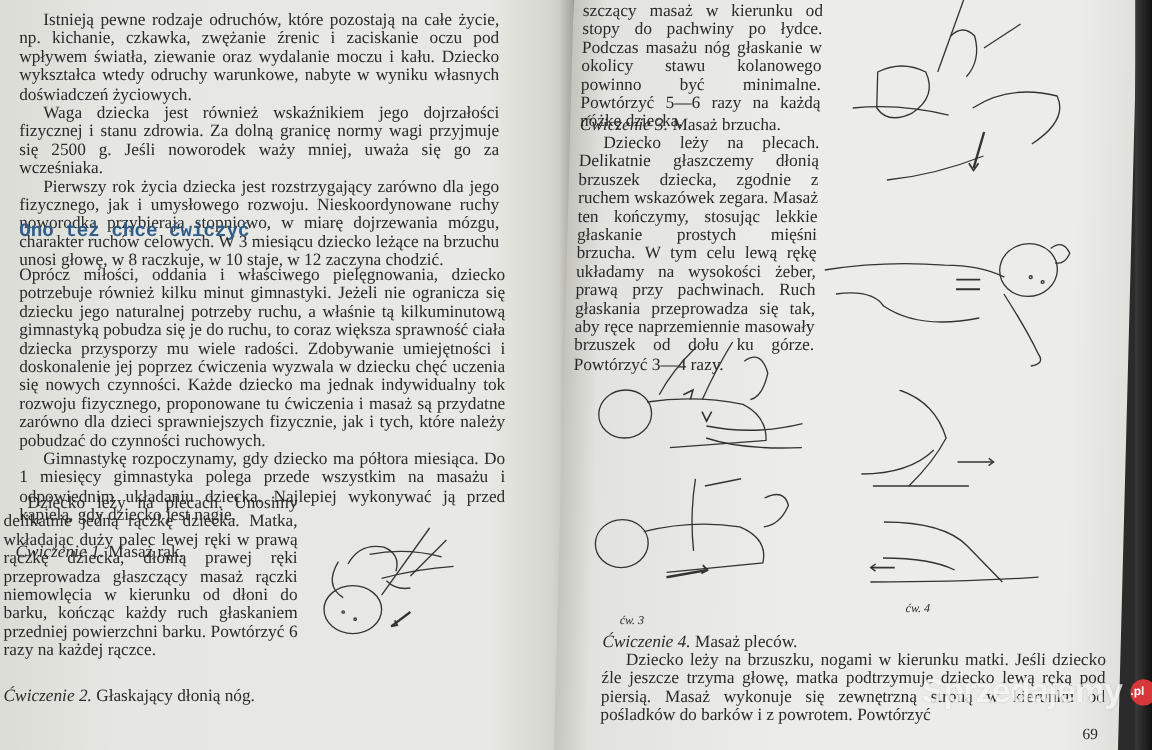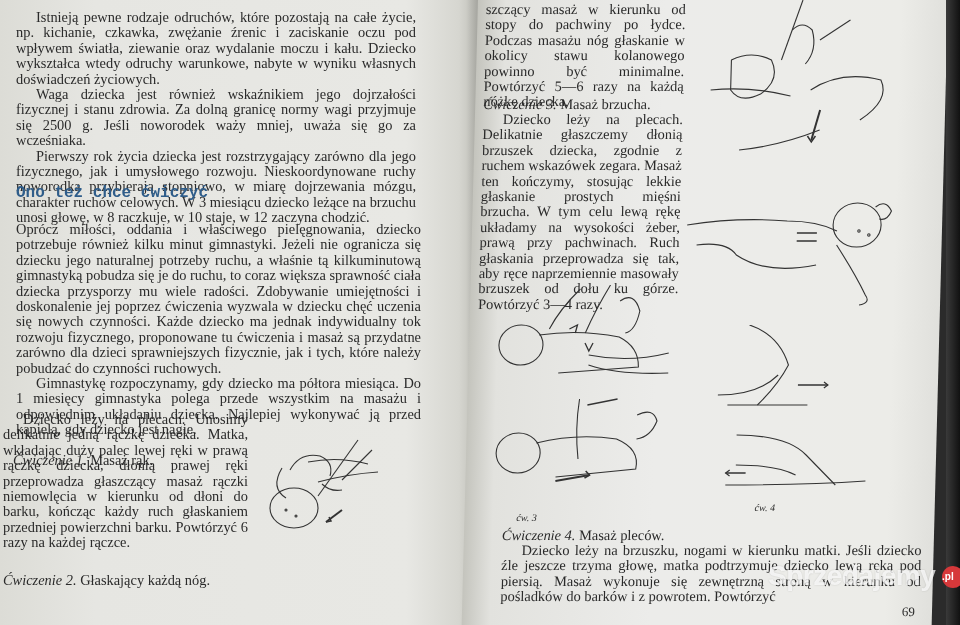--- a/index.html
+++ b/index.html
@@ -98,21 +98,21 @@
       <path d="M60 54 q8 8 20 6"></path>
       <path d="M80 80 l-16 12" stroke-width="2"></path>
       <path d="M64 92 l5 -1 l-2 -4" stroke-width="1.5"></path>
       <circle cx="24" cy="80" r="1"></circle>
       <circle cx="34" cy="86" r="1"></circle>
     </svg>
   </div>
 
   <div class="block ex-title" style="left:3px; top:572px;">
     <span class="it">Ćwiczenie 2.</span>
-    <span>Głaskający każdą nóg.</span>
+    <span>Głaskający dłonią nóg.</span>
   </div>
 </div>
 
 <div class="gutter-shadow"></div>
 
 <div class="page page-right">
   <div class="block text" style="left:8px; top:2px; width:200px;">
     <p>szczący masaż w kierunku od stopy do pachwiny po łydce. Podczas masażu nóg głaskanie w okolicy stawu kolanowego powinno być minimalne. Powtórzyć 5—6 razy na każdą nóżkę dziecka.</p>
   </div>
 

